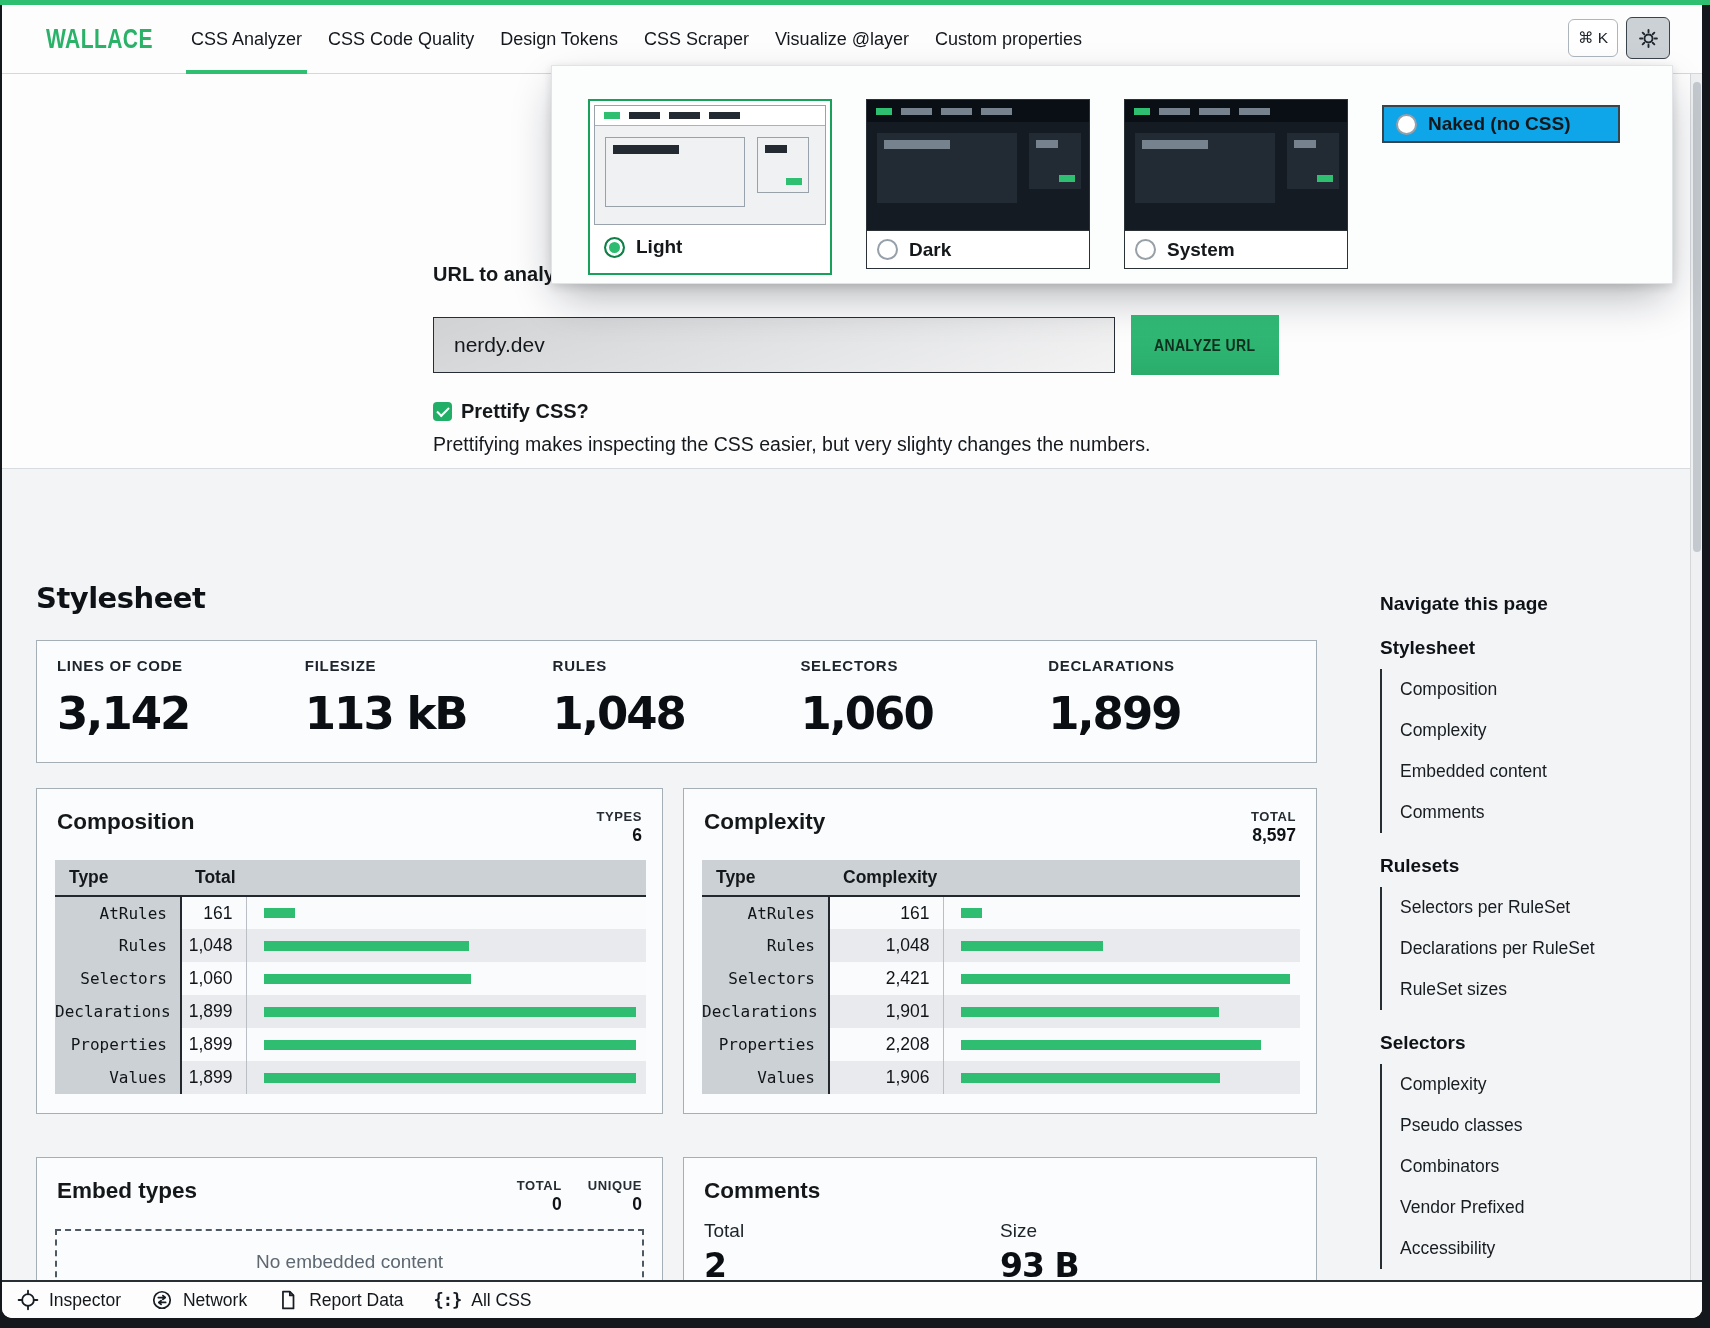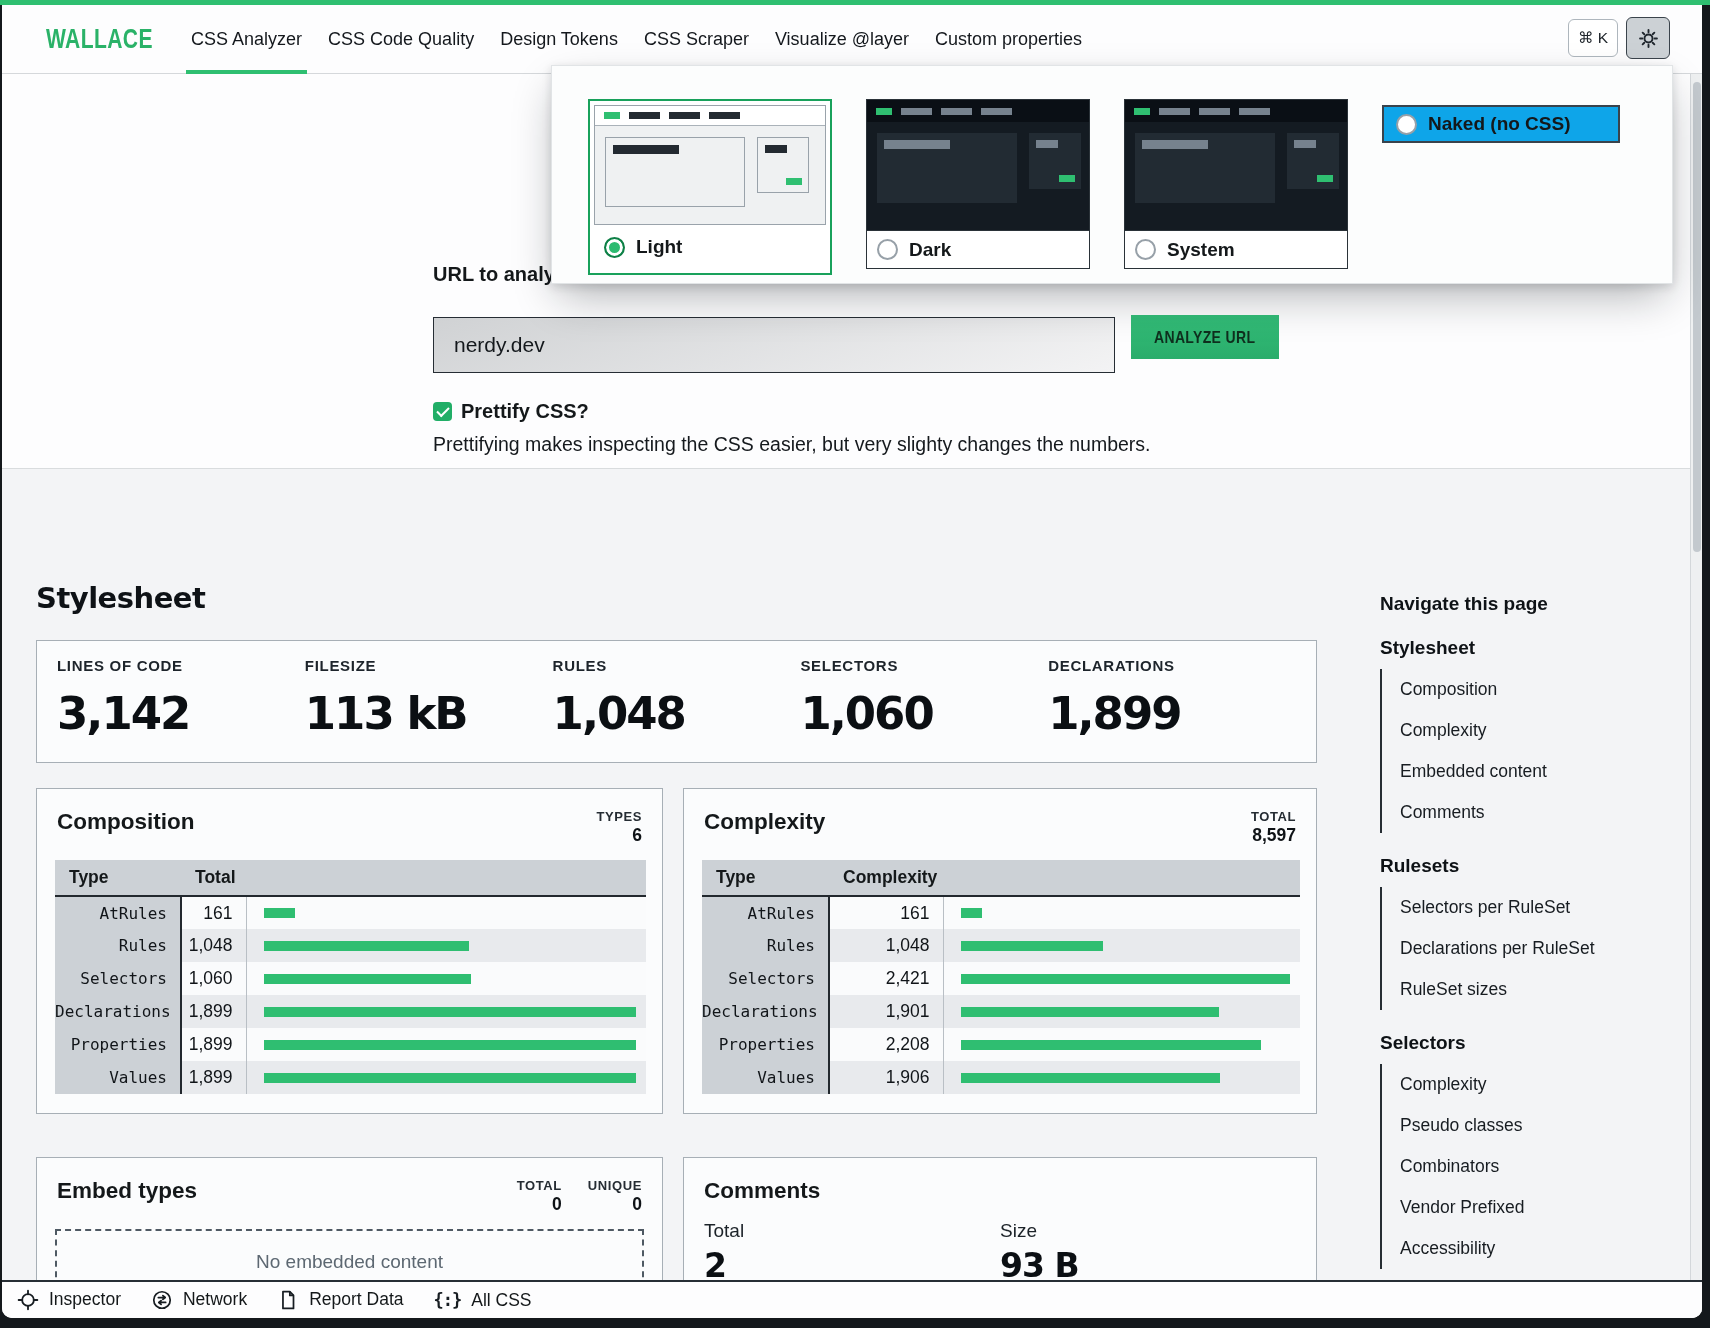--- a/index.html
+++ b/index.html
@@ -64,21 +64,21 @@
   .radio.on { background:#2cbb70; border:2px solid #0e7f46; box-shadow:inset 0 0 0 3px #fff; }
   .radio.off { background:#fff; border:2px solid #97a0a8; }
   .card-naked { width:238px; height:38px; margin-top:6px; border:2px solid #39434c; background:#0ea5e9;
                 display:flex; align-items:center; gap:11px; padding:0 12px; }
 
   
   .form-label { position:absolute; left:431px; top:258px; font-size:20px; font-weight:700; color:#14181a; }
   .url-input { position:absolute; left:431px; top:312px; width:682px; height:56px;
                border:1.5px solid #262d34; background:linear-gradient(160deg,#d0d2d4,#f3f3f4);
                font-family:"Liberation Sans",sans-serif; font-size:21px; color:#14181c; padding:0 20px; }
-  .analyze-btn { position:absolute; left:1129px; top:310px; width:148px; height:44px; border:none;
+  .analyze-btn { position:absolute; left:1129px; top:310px; width:148px; height:60px; border:none;
                  background:linear-gradient(180deg,#33bd78,#2aad6b); color:#0f2f1e; font-weight:700;
                  font-size:16.5px; letter-spacing:.4px; font-family:"Liberation Sans",sans-serif; cursor:pointer; }
   .analyze-btn span { display:inline-block; transform:scaleX(.85); }
   .prettify-row { position:absolute; left:431px; top:395px; display:flex; align-items:center; gap:9px; }
   .checkbox { width:19px; height:19px; border-radius:4px; background:#21ae67; position:relative; }
   .checkbox::after { content:""; position:absolute; left:4px; top:5px; width:10px; height:5px;
                      border-left:2.5px solid #fff; border-bottom:2.5px solid #fff; transform:rotate(-45deg); }
   .prettify-row b { font-size:20px; color:#14181a; }
   .prettify-note { position:absolute; left:431px; top:428px; font-size:19.5px; color:#15191d; }
 
@@ -140,21 +140,21 @@
 
   
   .scrollbar { position:absolute; left:1688px; top:69px; width:12px; height:1244px; background:#eef0f1;
                border-left:1px solid #d3d7da; z-index:25; }
   .scroll-thumb { position:absolute; left:2px; top:8px; width:8px; height:470px; background:#c3c9ce; border-radius:5px; }
 
   
   .bottombar { position:absolute; left:0; top:1275px; width:1700px; height:38px; background:#fdfdfe;
                border-top:2px solid #272e35; border-radius:0 0 10px 10px; z-index:30;
                display:flex; align-items:center; gap:30px; padding-left:15px; }
-  .bottab { display:flex; gap:10px; cursor:pointer; }
+  .bottab { display:flex; align-items:center; gap:10px; cursor:pointer; }
   .bottab span.lbl { font-size:17.5px; color:#14181a; }
   .icon-svg { display:block; }
   .braces { font-family:"DejaVu Sans Mono",monospace; font-size:17px; font-weight:700; color:#171d22; letter-spacing:-1px; }
 </style>
 </head>
 <body>
 
 <div class="top-accent"></div>
 
 <div class="window">

